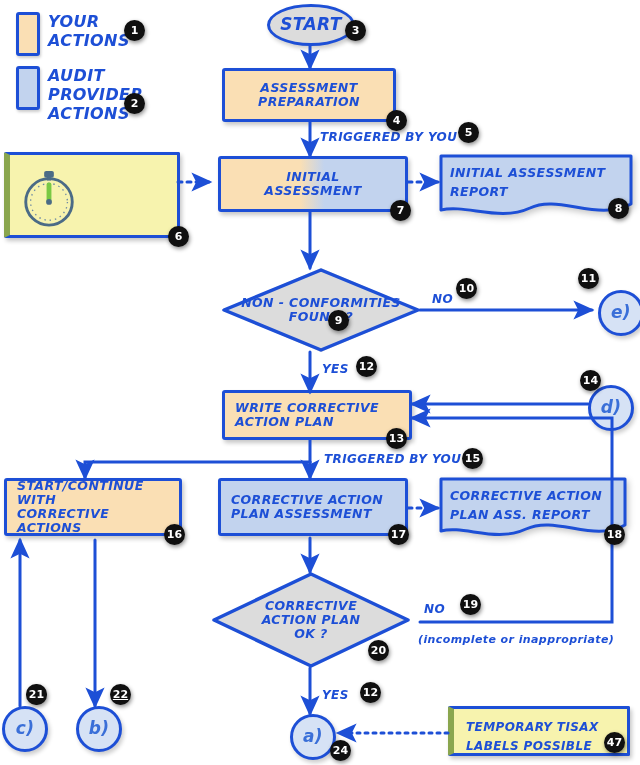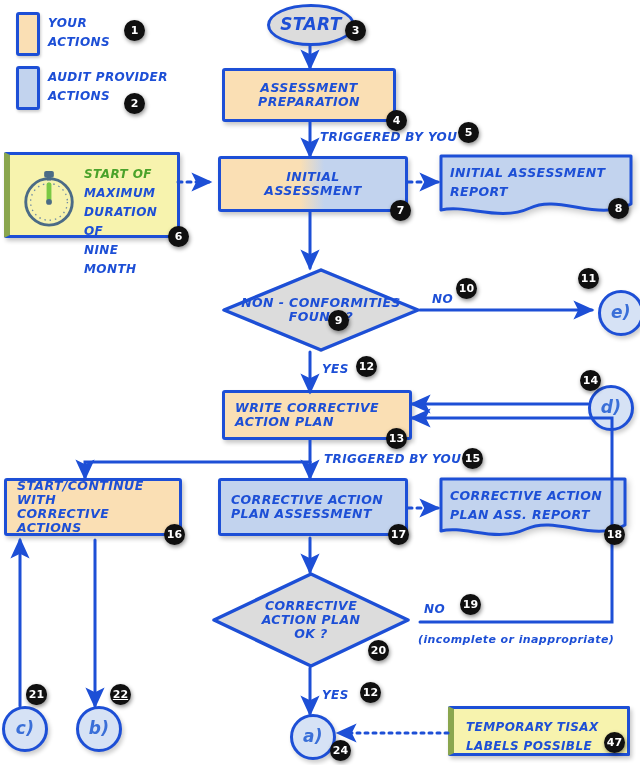--- a/index.html
+++ b/index.html
@@ -92,21 +92,21 @@
   }
   .conn .hw{font-size:17px;color:#3a6fd8;text-transform:none;}
 
   
   .legend-swatch{
     position:absolute;width:24px;height:44px;
     border:3px solid #1d4fd6;border-radius:3px;box-sizing:border-box;
     box-shadow:1px 2px 3px rgba(0,0,0,.2);
   }
   .legend-label{position:absolute;}
-  .legend-label .hw{font-size:12px;}
+  .legend-label .hw{font-size:16px;}
 
   
   .elabel{position:absolute;}
   .elabel .hw{font-size:12px;}
   .elabel.small .hw{font-size:10.5px;text-transform:none;}
 
   
   .badge{
     position:absolute;width:21px;height:21px;border-radius:50%;
     background:#101010;color:#fff;
@@ -206,26 +206,20 @@
 
   <div class="note" style="left:4px;top:152px;width:176px;height:86px;">
     <svg class="clock" viewBox="0 0 64 64">
       <circle cx="32" cy="36" r="24" fill="none" stroke="#4b6b86" stroke-width="3"></circle>
       <circle cx="32" cy="36" r="19" fill="none" stroke="#6f8ba3" stroke-width="1.4" stroke-dasharray="1.5 4"></circle>
       <rect x="27" y="4" width="10" height="7" rx="2" fill="#4b6b86"></rect>
       <rect x="30" y="9" width="4" height="5" fill="#4b6b86"></rect>
       <rect x="29.5" y="16" width="5" height="21" rx="2" fill="#7ac943"></rect>
       <circle cx="32" cy="36" r="3" fill="#4b6b86"></circle>
     </svg>
-    <div style="position:absolute;left:74px;top:8px;right:6px;">
-      <span class="hw" style="color:#4aa22a;">Start of</span>
-      <span class="hw">maximum
-duration of
-nine month</span>
-    </div>
   </div>
   <div class="badge" style="left:168px;top:226px;">6</div>
 
   <div class="node fill-split center" style="left:218px;top:156px;width:190px;height:56px;">
     <span class="hw">Initial
 assessment</span>
   </div>
   <div class="badge" style="left:390px;top:200px;">7</div>
 
   <div class="doc" style="left:438px;top:152px;width:196px;height:68px;">

